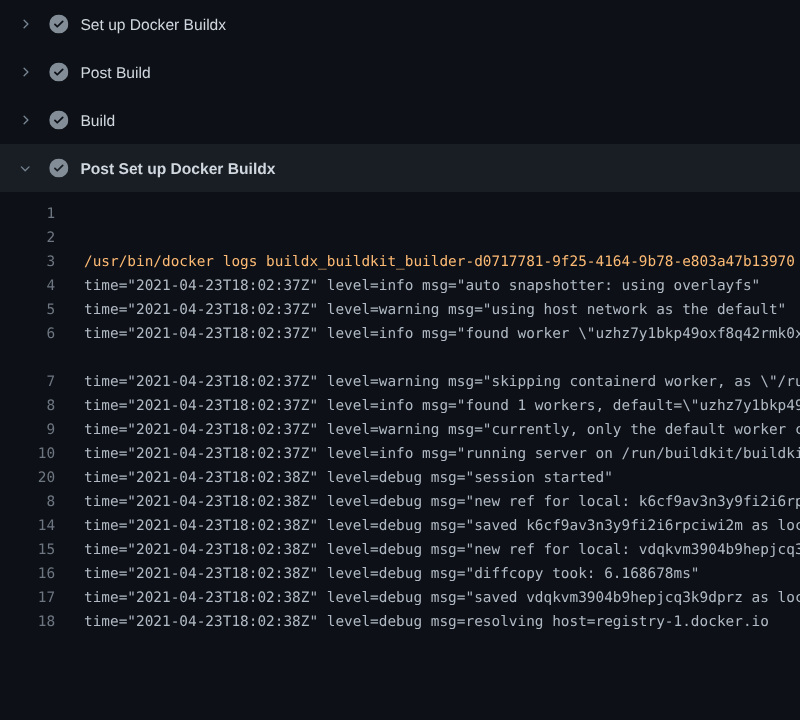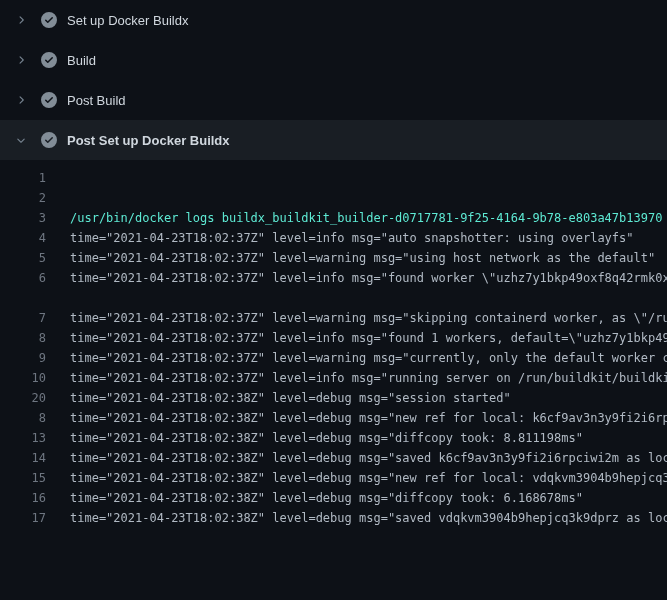--- a/index.html
+++ b/index.html
@@ -28,21 +28,21 @@
   
   .log{
     padding-top:8px;
     font-family:"DejaVu Sans Mono","Liberation Mono",monospace;
     font-size:12px;line-height:20px;color:#b1bac4;
   }
   .log-row{display:flex;height:20px;overflow:hidden;white-space:pre;}
   .ln{flex:0 0 46px;text-align:right;color:#6e7681;user-select:none;}
   .lt{margin-left:16px;white-space:pre;}
   .lt.ind{padding-left:8px;}
-  .lt.cmd{color:#5eead4;}
+  .lt.cmd{color:#fdba74;}
   .tri{display:inline-block;font-size:8px;color:#b1bac4;margin-right:7px;
        transform:translateY(-1px);}
 </style>
 </head>
 <body>
 
 <div class="viewer">
   <div id="steps">
       <div class="step-row">
         <span class="chev">
@@ -61,34 +61,34 @@
         <span class="chev">
           <svg width="12" height="12" viewBox="0 0 16 16" fill="currentColor" aria-hidden="true">
             <path d="M6.22 3.22a.75.75 0 0 1 1.06 0l4.25 4.25a.75.75 0 0 1 0 1.06l-4.25 4.25a.75.75 0 0 1-1.06-1.06L9.94 8 6.22 4.28a.75.75 0 0 1 0-1.06Z"></path>
           </svg>
         </span>
         <span class="check">
           <svg width="16" height="16" viewBox="0 0 16 16" fill="currentColor" aria-hidden="true">
             <path d="M8 16A8 8 0 1 1 8 0a8 8 0 0 1 0 16Zm3.78-9.72a.751.751 0 0 0-1.06-1.06L6.75 9.19 5.28 7.72a.751.751 0 0 0-1.06 1.06l2 2a.75.75 0 0 0 1.06 0l4.5-4.5Z"></path>
           </svg>
         </span>
-        <span class="step-title">Build</span>
+        <span class="step-title">Post Build</span>
       </div>
       <div class="step-row">
         <span class="chev">
           <svg width="12" height="12" viewBox="0 0 16 16" fill="currentColor" aria-hidden="true">
             <path d="M6.22 3.22a.75.75 0 0 1 1.06 0l4.25 4.25a.75.75 0 0 1 0 1.06l-4.25 4.25a.75.75 0 0 1-1.06-1.06L9.94 8 6.22 4.28a.75.75 0 0 1 0-1.06Z"></path>
           </svg>
         </span>
         <span class="check">
           <svg width="16" height="16" viewBox="0 0 16 16" fill="currentColor" aria-hidden="true">
             <path d="M8 16A8 8 0 1 1 8 0a8 8 0 0 1 0 16Zm3.78-9.72a.751.751 0 0 0-1.06-1.06L6.75 9.19 5.28 7.72a.751.751 0 0 0-1.06 1.06l2 2a.75.75 0 0 0 1.06 0l4.5-4.5Z"></path>
           </svg>
         </span>
-        <span class="step-title">Post Build</span>
+        <span class="step-title">Build</span>
       </div>
       <div class="step-row expanded">
         <span class="chev down">
           <svg width="12" height="12" viewBox="0 0 16 16" fill="currentColor" aria-hidden="true">
             <path d="M6.22 3.22a.75.75 0 0 1 1.06 0l4.25 4.25a.75.75 0 0 1 0 1.06l-4.25 4.25a.75.75 0 0 1-1.06-1.06L9.94 8 6.22 4.28a.75.75 0 0 1 0-1.06Z"></path>
           </svg>
         </span>
         <span class="check">
           <svg width="16" height="16" viewBox="0 0 16 16" fill="currentColor" aria-hidden="true">
             <path d="M8 16A8 8 0 1 1 8 0a8 8 0 0 1 0 16Zm3.78-9.72a.751.751 0 0 0-1.06-1.06L6.75 9.19 5.28 7.72a.751.751 0 0 0-1.06 1.06l2 2a.75.75 0 0 0 1.06 0l4.5-4.5Z"></path>
@@ -104,22 +104,22 @@
       <div class="log-row"><span class="ln">4</span><span class="lt ind">time="2021-04-23T18:02:37Z" level=info msg="auto snapshotter: using overlayfs"</span></div>
       <div class="log-row"><span class="ln">5</span><span class="lt ind">time="2021-04-23T18:02:37Z" level=warning msg="using host network as the default"</span></div>
       <div class="log-row"><span class="ln">6</span><span class="lt ind">time="2021-04-23T18:02:37Z" level=info msg="found worker \"uzhz7y1bkp49oxf8q42rmk0xjl\"</span></div>
       <div class="log-row"><span class="ln"></span></div>
       <div class="log-row"><span class="ln">7</span><span class="lt ind">time="2021-04-23T18:02:37Z" level=warning msg="skipping containerd worker, as \"/run/c</span></div>
       <div class="log-row"><span class="ln">8</span><span class="lt ind">time="2021-04-23T18:02:37Z" level=info msg="found 1 workers, default=\"uzhz7y1bkp49oxf</span></div>
       <div class="log-row"><span class="ln">9</span><span class="lt ind">time="2021-04-23T18:02:37Z" level=warning msg="currently, only the default worker can b</span></div>
       <div class="log-row"><span class="ln">10</span><span class="lt ind">time="2021-04-23T18:02:37Z" level=info msg="running server on /run/buildkit/buildkitd.s</span></div>
       <div class="log-row"><span class="ln">20</span><span class="lt ind">time="2021-04-23T18:02:38Z" level=debug msg="session started"</span></div>
       <div class="log-row"><span class="ln">8</span><span class="lt ind">time="2021-04-23T18:02:38Z" level=debug msg="new ref for local: k6cf9av3n3y9fi2i6rpciw</span></div>
-      <div class="log-row"><span class="ln">13</span><span class="lt ind">time="2021-04-23T18:02:38Z" level=debug msg="diffcopy took: 8.811198ms"</span></div>
       <div class="log-row"><span class="ln">14</span><span class="lt ind">time="2021-04-23T18:02:38Z" level=debug msg="saved k6cf9av3n3y9fi2i6rpciwi2m as local.s</span></div>
       <div class="log-row"><span class="ln">15</span><span class="lt ind">time="2021-04-23T18:02:38Z" level=debug msg="new ref for local: vdqkvm3904b9hepjcq3k9d</span></div>
       <div class="log-row"><span class="ln">16</span><span class="lt ind">time="2021-04-23T18:02:38Z" level=debug msg="diffcopy took: 6.168678ms"</span></div>
       <div class="log-row"><span class="ln">17</span><span class="lt ind">time="2021-04-23T18:02:38Z" level=debug msg="saved vdqkvm3904b9hepjcq3k9dprz as local.s</span></div>
+      <div class="log-row"><span class="ln">18</span><span class="lt ind">time="2021-04-23T18:02:38Z" level=debug msg=resolving host=registry-1.docker.io</span></div>
       <div class="log-row"><span class="ln">19</span><span class="lt ind">time="2021-04-23T18:02:38Z" level=debug msg="do request" host=registry-1.docker.io req</span></div>
       <div class="log-row"><span class="ln"></span><span class="lt">application/vnd.oci.image.index.v1+json, */*" request.header.user-agent=containerd/1.4</span></div>
       <div class="log-row"><span class="ln">20</span><span class="lt ind">time="2021-04-23T18:02:38Z" level=debug msg="fetch response received" host=registry-1.</span></div>
     </div>
 </div>
 
 </body></html>

